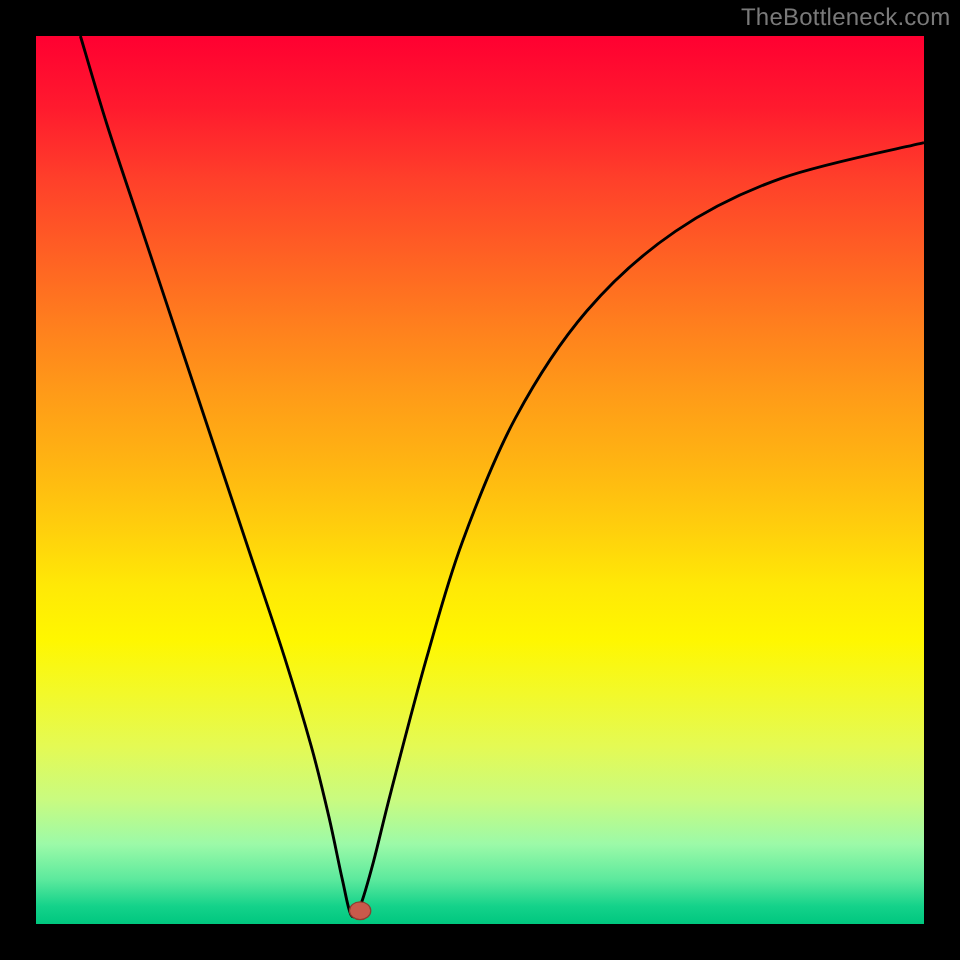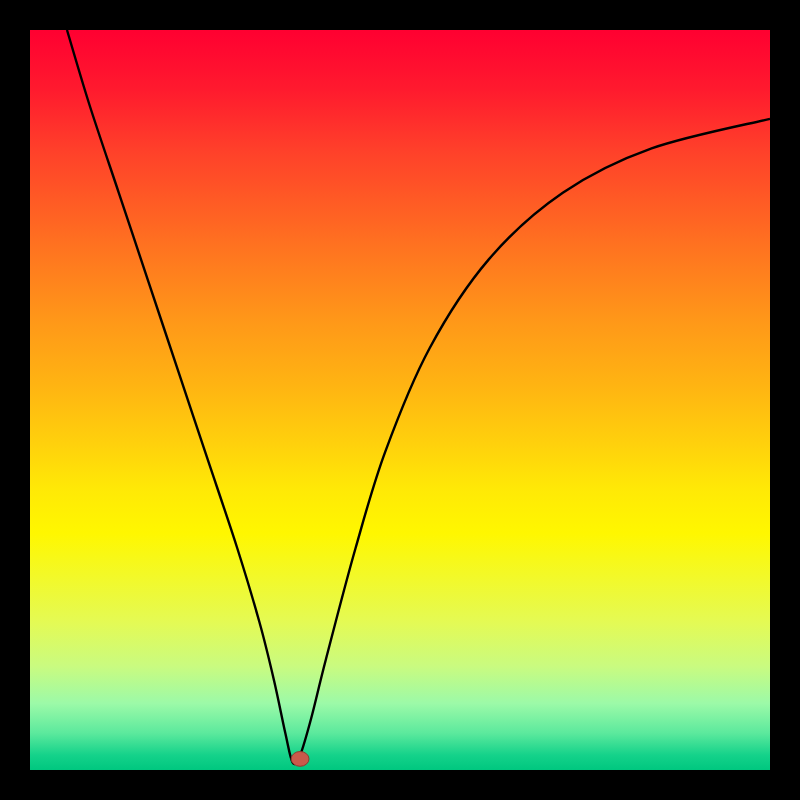--- a/index.html
+++ b/index.html
@@ -68,14 +68,15 @@
 
 <div class="frame">
 
   <div class="plot-area">
     <svg class="curve" viewBox="0 0 740 740" preserveAspectRatio="none">
       <path fill="none" stroke="#000" stroke-width="2.4" d="M 37.0 0.0 C 40.7 12.3, 50.6 46.9, 59.2 74.0 C 67.8 101.1, 78.9 133.2, 88.8 162.8 C 98.7 192.4, 108.5 222.0, 118.4 251.6 C 128.3 281.2, 138.1 310.8, 148.0 340.4 C 157.9 370.0, 167.7 399.6, 177.6 429.2 C 187.5 458.8, 198.6 490.9, 207.2 518.0 C 215.8 545.1, 223.2 569.8, 229.4 592.0 C 235.6 614.2, 239.9 632.7, 244.2 651.2 C 248.5 669.7, 252.2 689.4, 255.3 703.0 C 258.4 716.6, 260.2 728.9, 262.7 732.6 C 265.2 736.3, 267.0 732.6, 270.1 725.2 C 273.2 717.8, 276.9 704.2, 281.2 688.2 C 285.5 672.2, 288.6 657.4, 296.0 629.0 C 303.4 600.6, 315.7 552.5, 325.6 518.0 C 335.5 483.5, 342.9 455.1, 355.2 421.8 C 367.5 388.5, 382.3 350.3, 399.6 318.2 C 416.9 286.1, 436.6 255.3, 458.8 229.4 C 481.0 203.5, 505.7 181.3, 532.8 162.8 C 559.9 144.3, 587.1 130.7, 621.6 118.4 C 656.1 106.1, 720.3 93.7, 740.0 88.8"></path>
       <ellipse fill="#c95a4b" stroke="#8d3d31" stroke-width="1" cx="270.1" cy="728.9" rx="8.9" ry="7.4"></ellipse>
     </svg>
   </div>
 
+  <div class="watermark">TheBottleneck.com</div>
 
 </div>
 
 </body></html>

